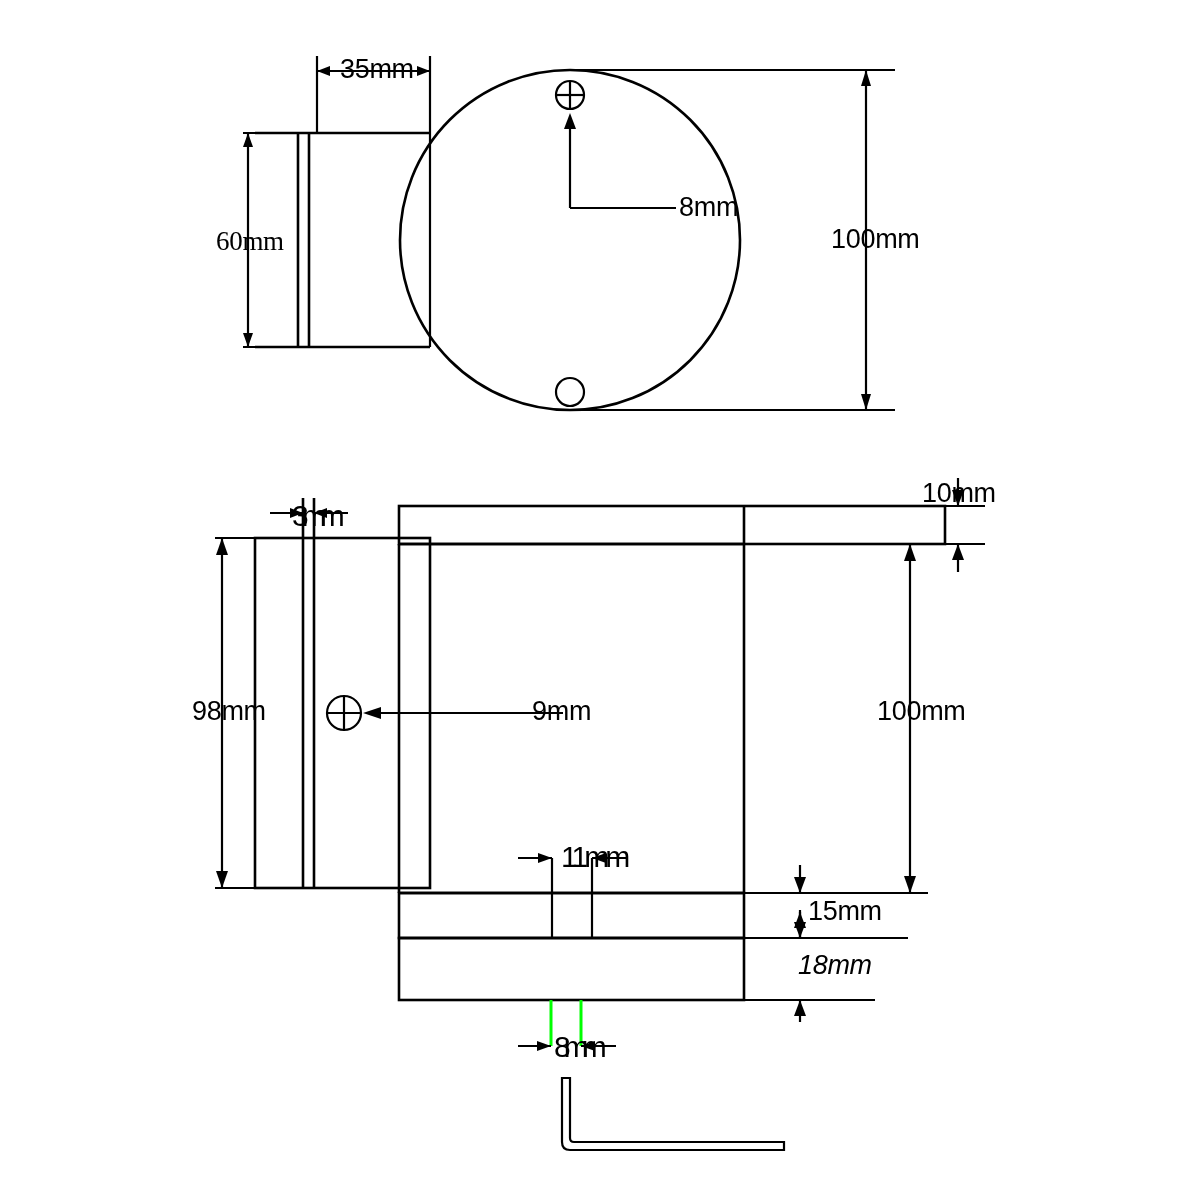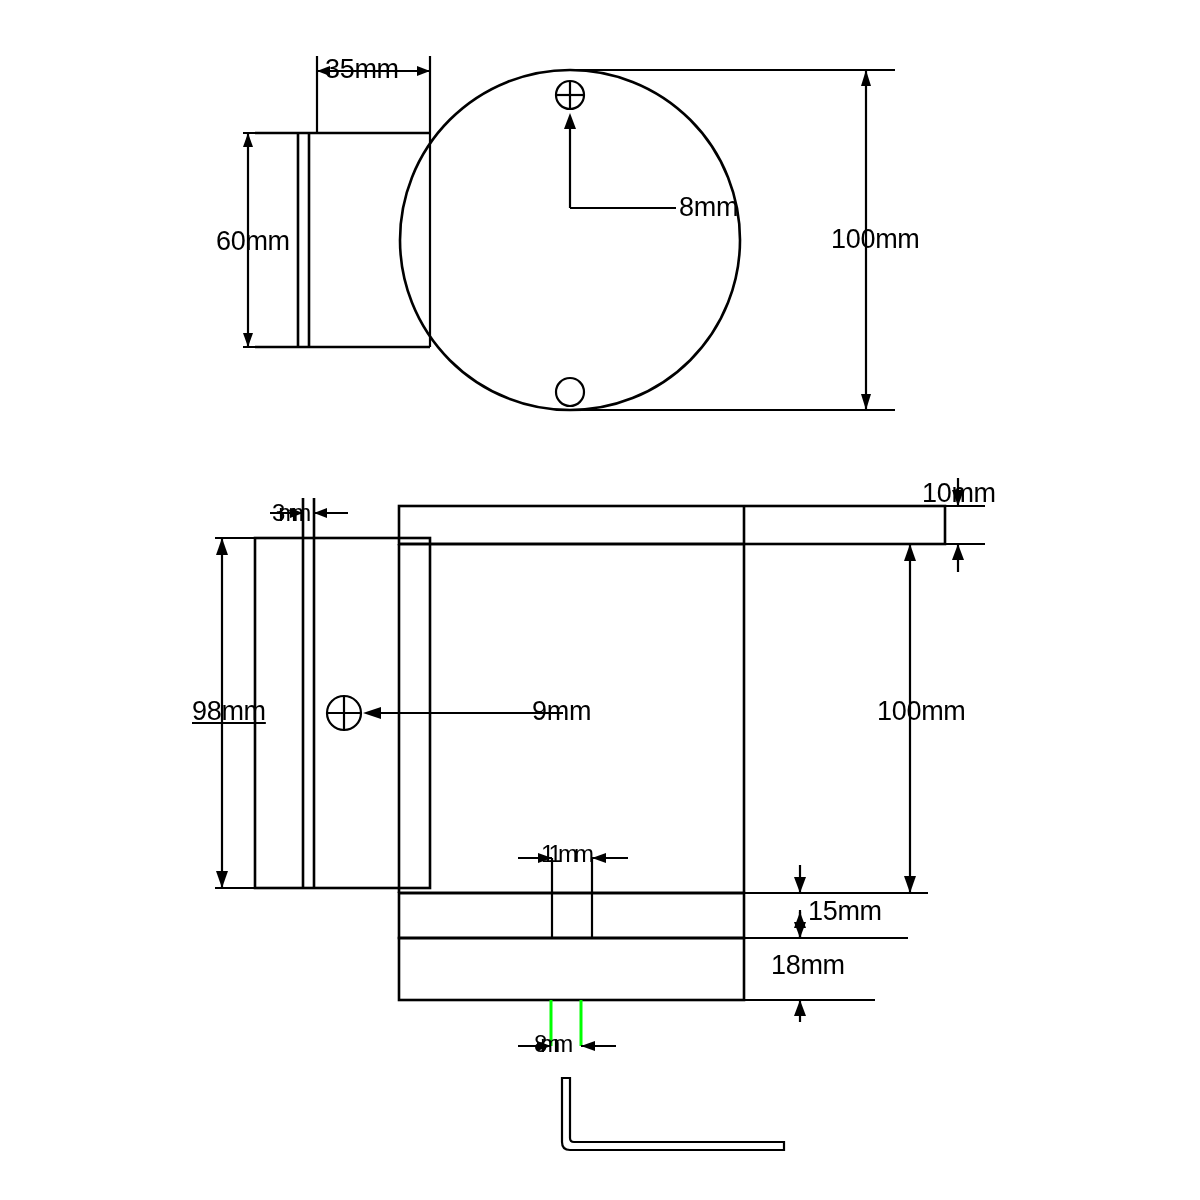--- a/index.html
+++ b/index.html
@@ -28,25 +28,26 @@
     font-family: "Liberation Sans", sans-serif;
     font-size: 27px;
     color: #000000;
     white-space: nowrap;
     line-height: 1;
     letter-spacing: -0.3px;
   }
   .overlap {
     position: absolute;
     font-family: "Liberation Sans", sans-serif;
-    font-size: 24px;
+    font-size: 30px;
     color: #000000;
     white-space: nowrap;
     line-height: 1;
     letter-spacing: -7px;
+    margin-left: 20px;
   }
 </style>
 </head>
 <body>
 
 <div id="canvas-wrap">
 
   <svg class="drawing" viewBox="0 0 1200 1200">
     <defs>
       <marker id="arrIn" markerWidth="12" markerHeight="12" refX="10" refY="4" orient="auto" markerUnits="userSpaceOnUse">
@@ -200,29 +201,29 @@
         <line x1="215" y1="538" x2="310" y2="538" class="ln-t"></line>
         <line x1="215" y1="888" x2="420" y2="888" class="ln-t"></line>
       </g>
     </g>
 
     <g>
       <path d="M562,1078 L562,1142 Q562,1150 570,1150 L784,1150 L784,1142 L574,1142 Q570,1142 570,1138 L570,1078 Z" class="ln-t" fill="#ffffff"></path>
     </g>
   </svg>
 
-  <div class="dimtxt" style="left:325px; top:56px;">35mm</div>
-  <div class="dimtxt" style="left:216px; top:228px;">60mm</div>
+  <div class="dimtxt" style="left:340px; top:56px;">35mm</div>
+  <div class="dimtxt" style="left:216px; top:228px;font-family:Liberation Serif, serif;">60mm</div>
   <div class="dimtxt" style="left:679px; top:194px;">8mm</div>
   <div class="dimtxt" style="left:831px; top:226px;">100mm</div>
 
   <div class="overlap" style="left:272px; top:501px;">3mm</div>
   <div class="dimtxt" style="left:922px; top:480px;">10mm</div>
-  <div class="dimtxt" style="left:192px; top:698px;text-decoration:underline;">98mm</div>
+  <div class="dimtxt" style="left:192px; top:698px;">98mm</div>
   <div class="dimtxt" style="left:532px; top:698px;">9mm</div>
   <div class="dimtxt" style="left:877px; top:698px;">100mm</div>
 
   <div class="overlap" style="left:541px; top:842px; letter-spacing:-4px;">11mm</div>
   <div class="dimtxt" style="left:808px; top:898px;">15mm</div>
-  <div class="dimtxt" style="left:771px; top:952px;">18mm</div>
+  <div class="dimtxt" style="left:798px; top:952px;font-style:italic;">18mm</div>
   <div class="overlap" style="left:534px; top:1032px;">8mm</div>
 
 </div>
 
 </body></html>

